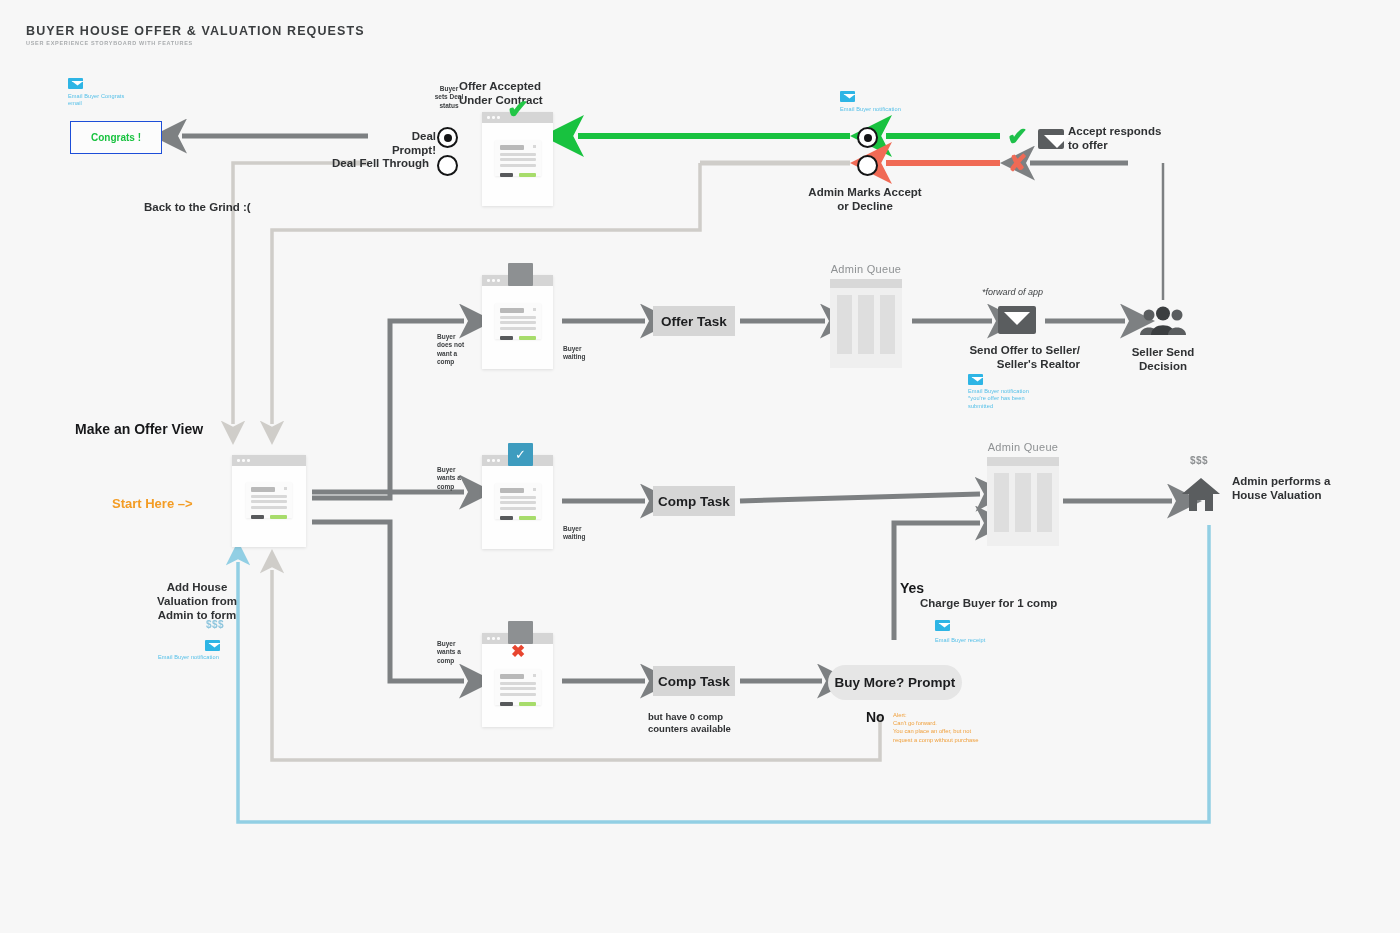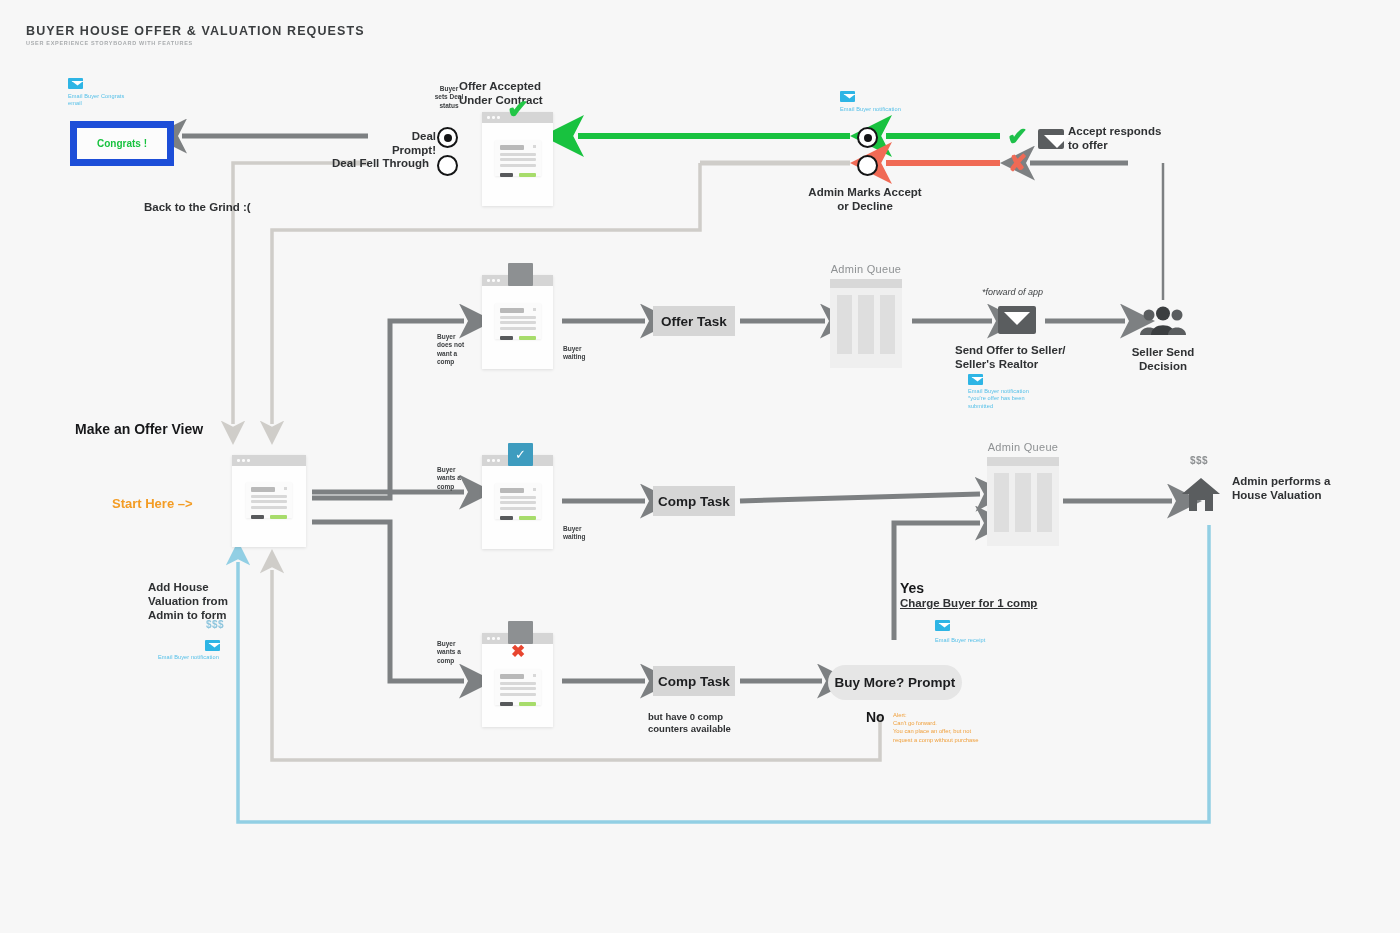--- a/index.html
+++ b/index.html
@@ -51,21 +51,21 @@
   }
   .mail-dark{width:38px;height:28px;background:#5a5d5f;border-radius:2px;position:relative;}
   .mail-dark:after{
     content:"";position:absolute;left:6px;top:6px;width:26px;height:13px;
     background:#fff;clip-path:polygon(0 0,100% 0,50% 100%);
   }
 
   
   .congrats-box{
     left:70px;top:121px;width:90px;height:31px;
-    border:7px solid #1d4ed8;background:#fcfcfc;
+    border:1px solid #1d4ed8;background:#fcfcfc;
     display:flex;align-items:center;justify-content:center;
   }
   .congrats-box span{font-size:10px;font-weight:bold;color:#18c23f;}
 
   
   .radio{width:17px;height:17px;border-radius:50%;border:2.5px solid #141516;background:#fff;
          display:flex;align-items:center;justify-content:center;}
   .radio.filled:after{content:"";width:8px;height:8px;border-radius:50%;background:#141516;}
 
   
@@ -294,21 +294,21 @@
         <i></i>
         <i></i>
         <i></i>
       </div>
   </div>
 
   <div class="abs lbl-italic" style="left:982px;top:287px;">*forward of app</div>
   <div class="abs" style="left:998px;top:306px;">
     <div class="mail-dark"></div>
   </div>
-  <div class="abs lbl-bold" style="left:955px;top:343px;width:125px;text-align:left;white-space:pre;">Send Offer to Seller/
+  <div class="abs lbl-bold" style="left:955px;top:343px;width:125px;text-align:right;white-space:pre;">Send Offer to Seller/
 Seller's Realtor</div>
 
   <div class="abs" style="left:968px;top:374px;">
     <div class="mail-blue"></div>
   </div>
   <div class="abs blue-note" style="left:968px;top:388px;white-space:pre;">Email Buyer notification
 *you're offer has been
 submitted</div>
 
   <svg class="people abs" style="left:1138px;top:306px;" width="50" height="30" viewBox="0 0 50 30">
@@ -338,21 +338,21 @@
       <div class="line" style="width:36px;"></div>
       <div class="line" style="width:36px;"></div>
       <div class="line" style="width:36px;"></div>
       <div class="btns">
         <div class="btn-dark" style="width:14px;height:4px;"></div>
         <div class="btn-green" style="width:18px;height:4px;"></div>
       </div>
     </div>
   </div>
 
-  <div class="abs lbl-bold" style="left:148px;top:580px;width:98px;text-align:left;white-space:pre;">Add House
+  <div class="abs lbl-bold" style="left:148px;top:580px;width:98px;text-align:center;white-space:pre;">Add House
 Valuation from
 Admin to form</div>
   <div class="abs money" style="left:206px;top:619px;">$$$</div>
   <div class="abs" style="left:205px;top:640px;">
     <div class="mail-blue"></div>
   </div>
   <div class="abs blue-note" style="left:158px;top:654px;">Email Buyer notification</div>
 
   <div class="abs lbl-small" style="left:437px;top:466px;white-space:pre;">Buyer
 wants a
@@ -435,21 +435,21 @@
     <span>Comp Task</span>
   </div>
   <div class="abs lbl-mid" style="left:648px;top:711px;white-space:pre;">but have 0 comp
 counters available</div>
 
   <div class="abs pill-box" style="left:828px;top:665px;width:134px;height:35px;">
     <span>Buy More? Prompt</span>
   </div>
 
   <div class="abs lbl-bold-lg" style="left:900px;top:580px;">Yes</div>
-  <div class="abs lbl-bold" style="left:900px;top:596px;text-decoration:underline;">Charge Buyer for 1 comp</div>
+  <div class="abs lbl-bold" style="left:920px;top:596px;">Charge Buyer for 1 comp</div>
   <div class="abs" style="left:935px;top:620px;">
     <div class="mail-blue"></div>
   </div>
   <div class="abs blue-note" style="left:935px;top:637px;">Email Buyer receipt</div>
 
   <div class="abs lbl-bold-lg" style="left:866px;top:709px;">No</div>
   <div class="abs orange-note" style="left:893px;top:711px;white-space:pre;">Alert:
 Can't go forward.
 You can place an offer, but not
 request a comp without purchase</div>

